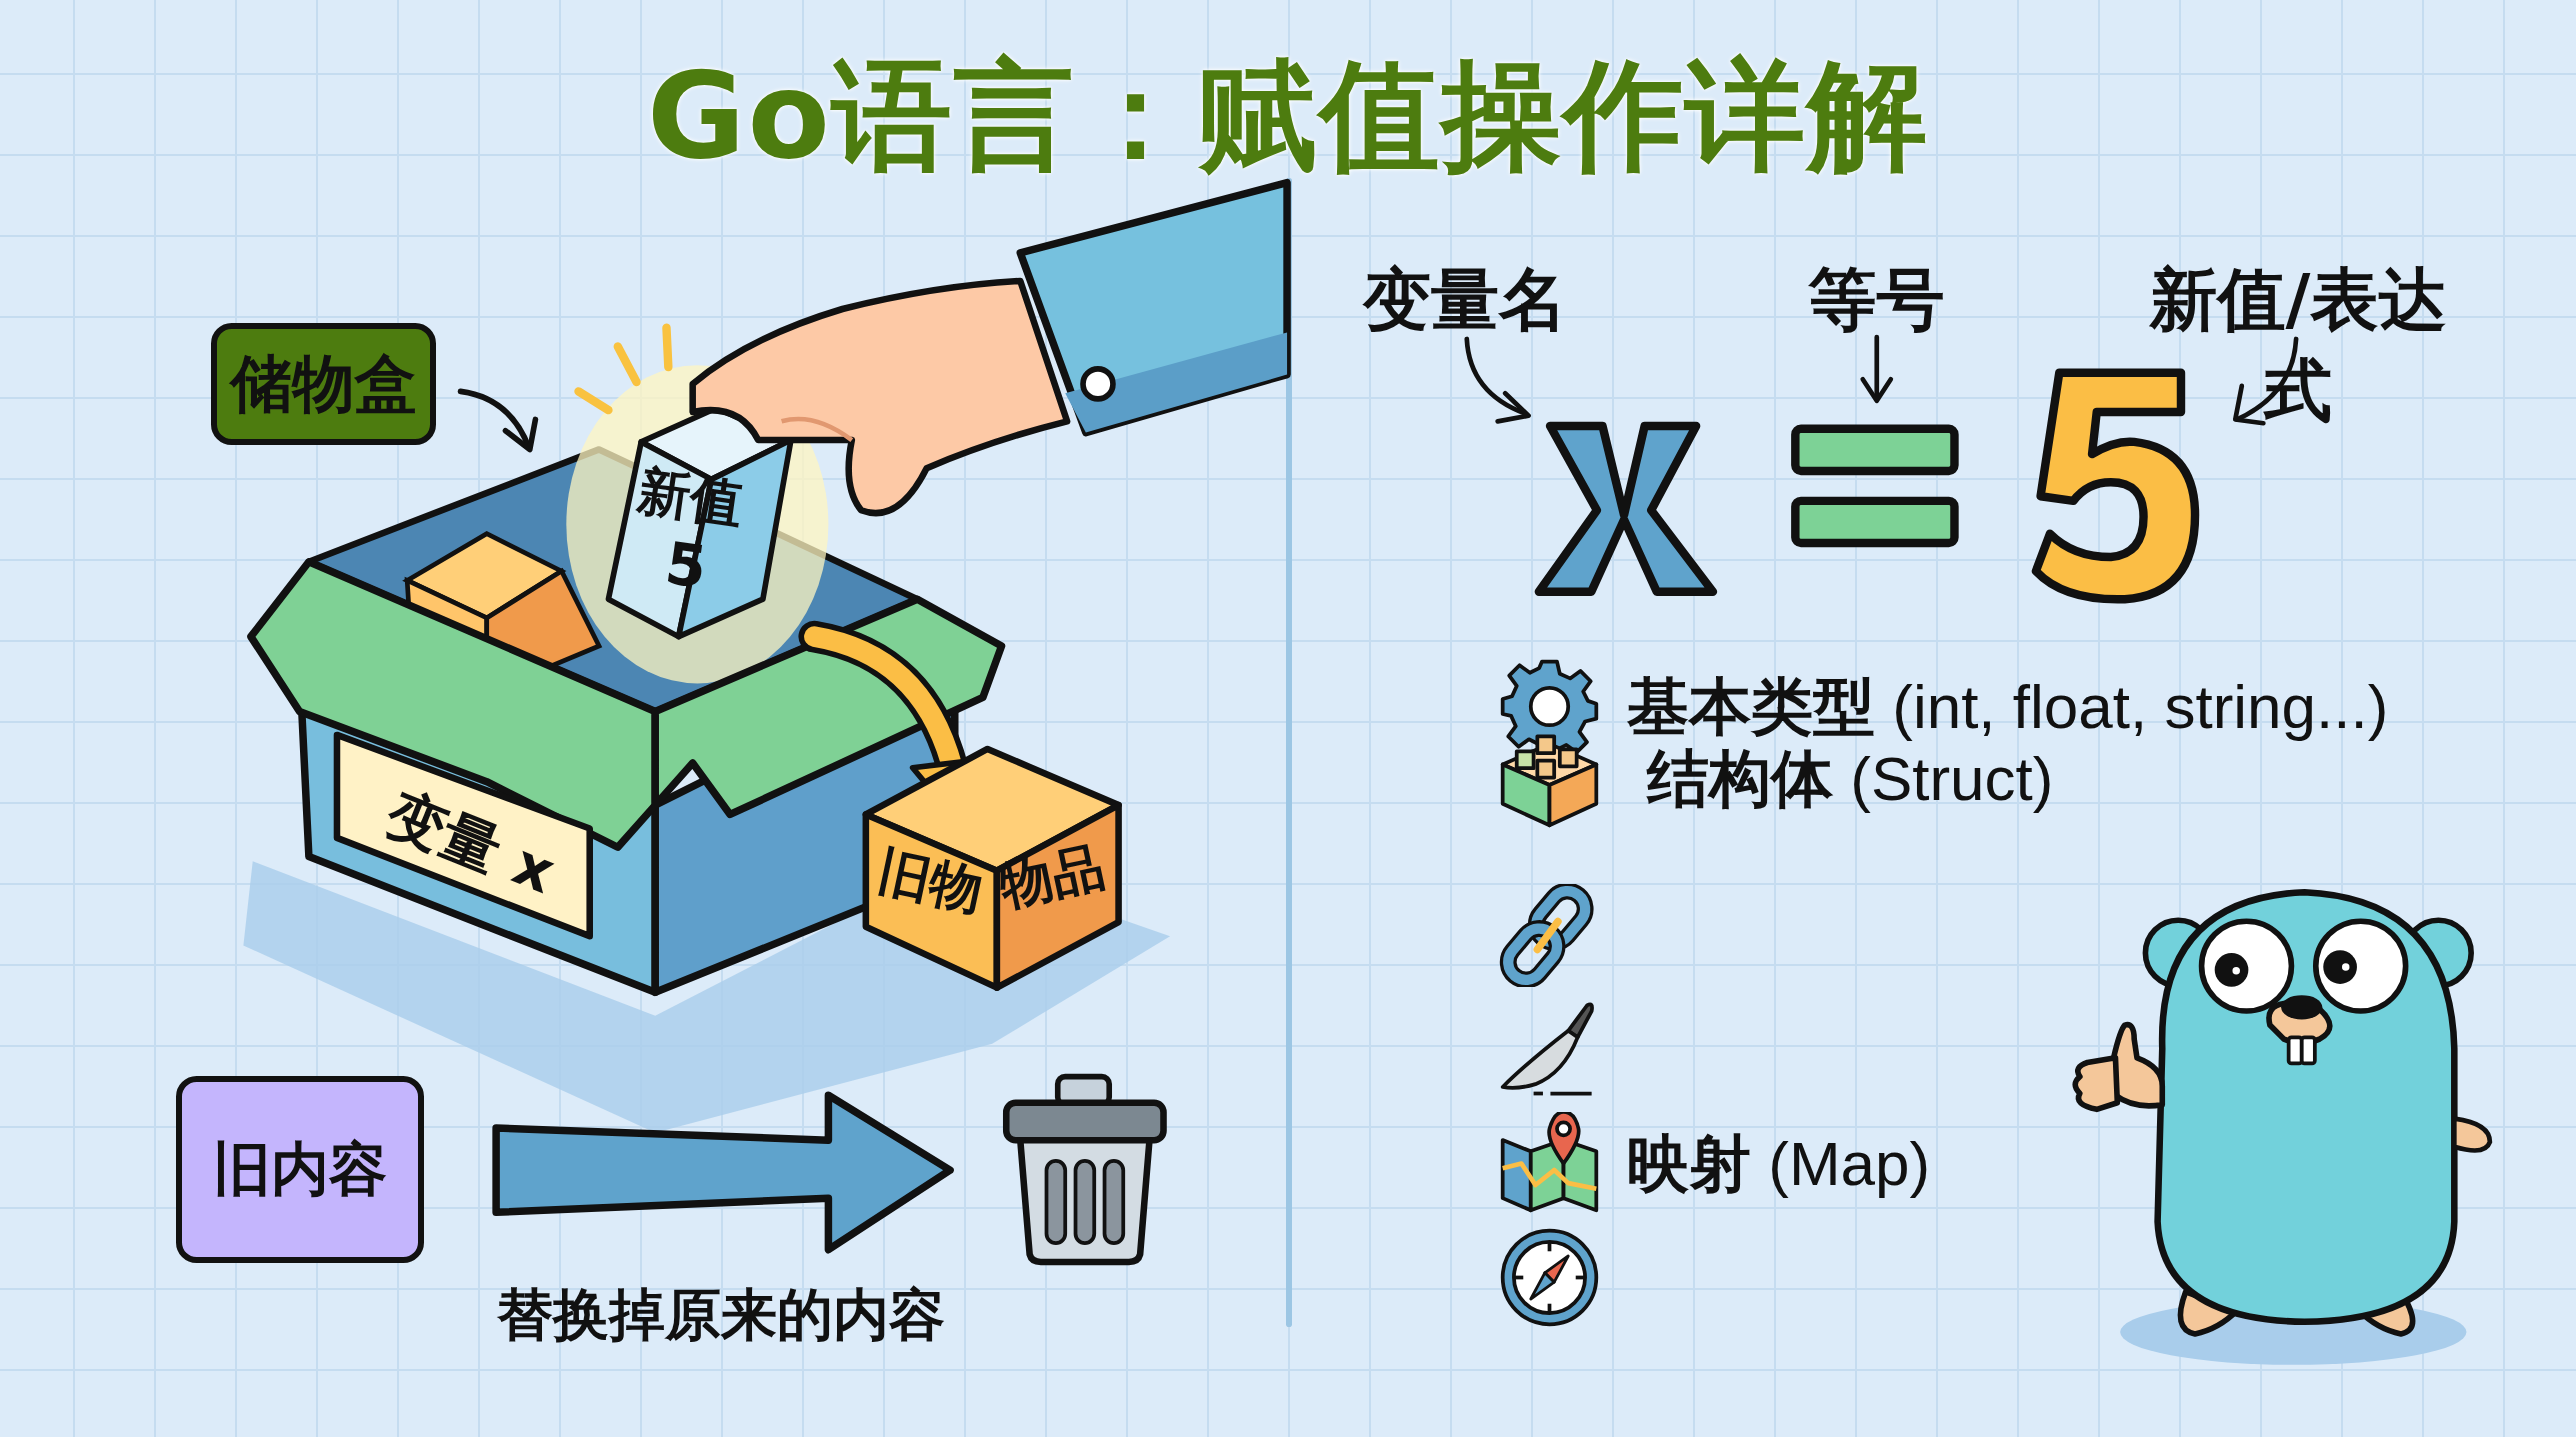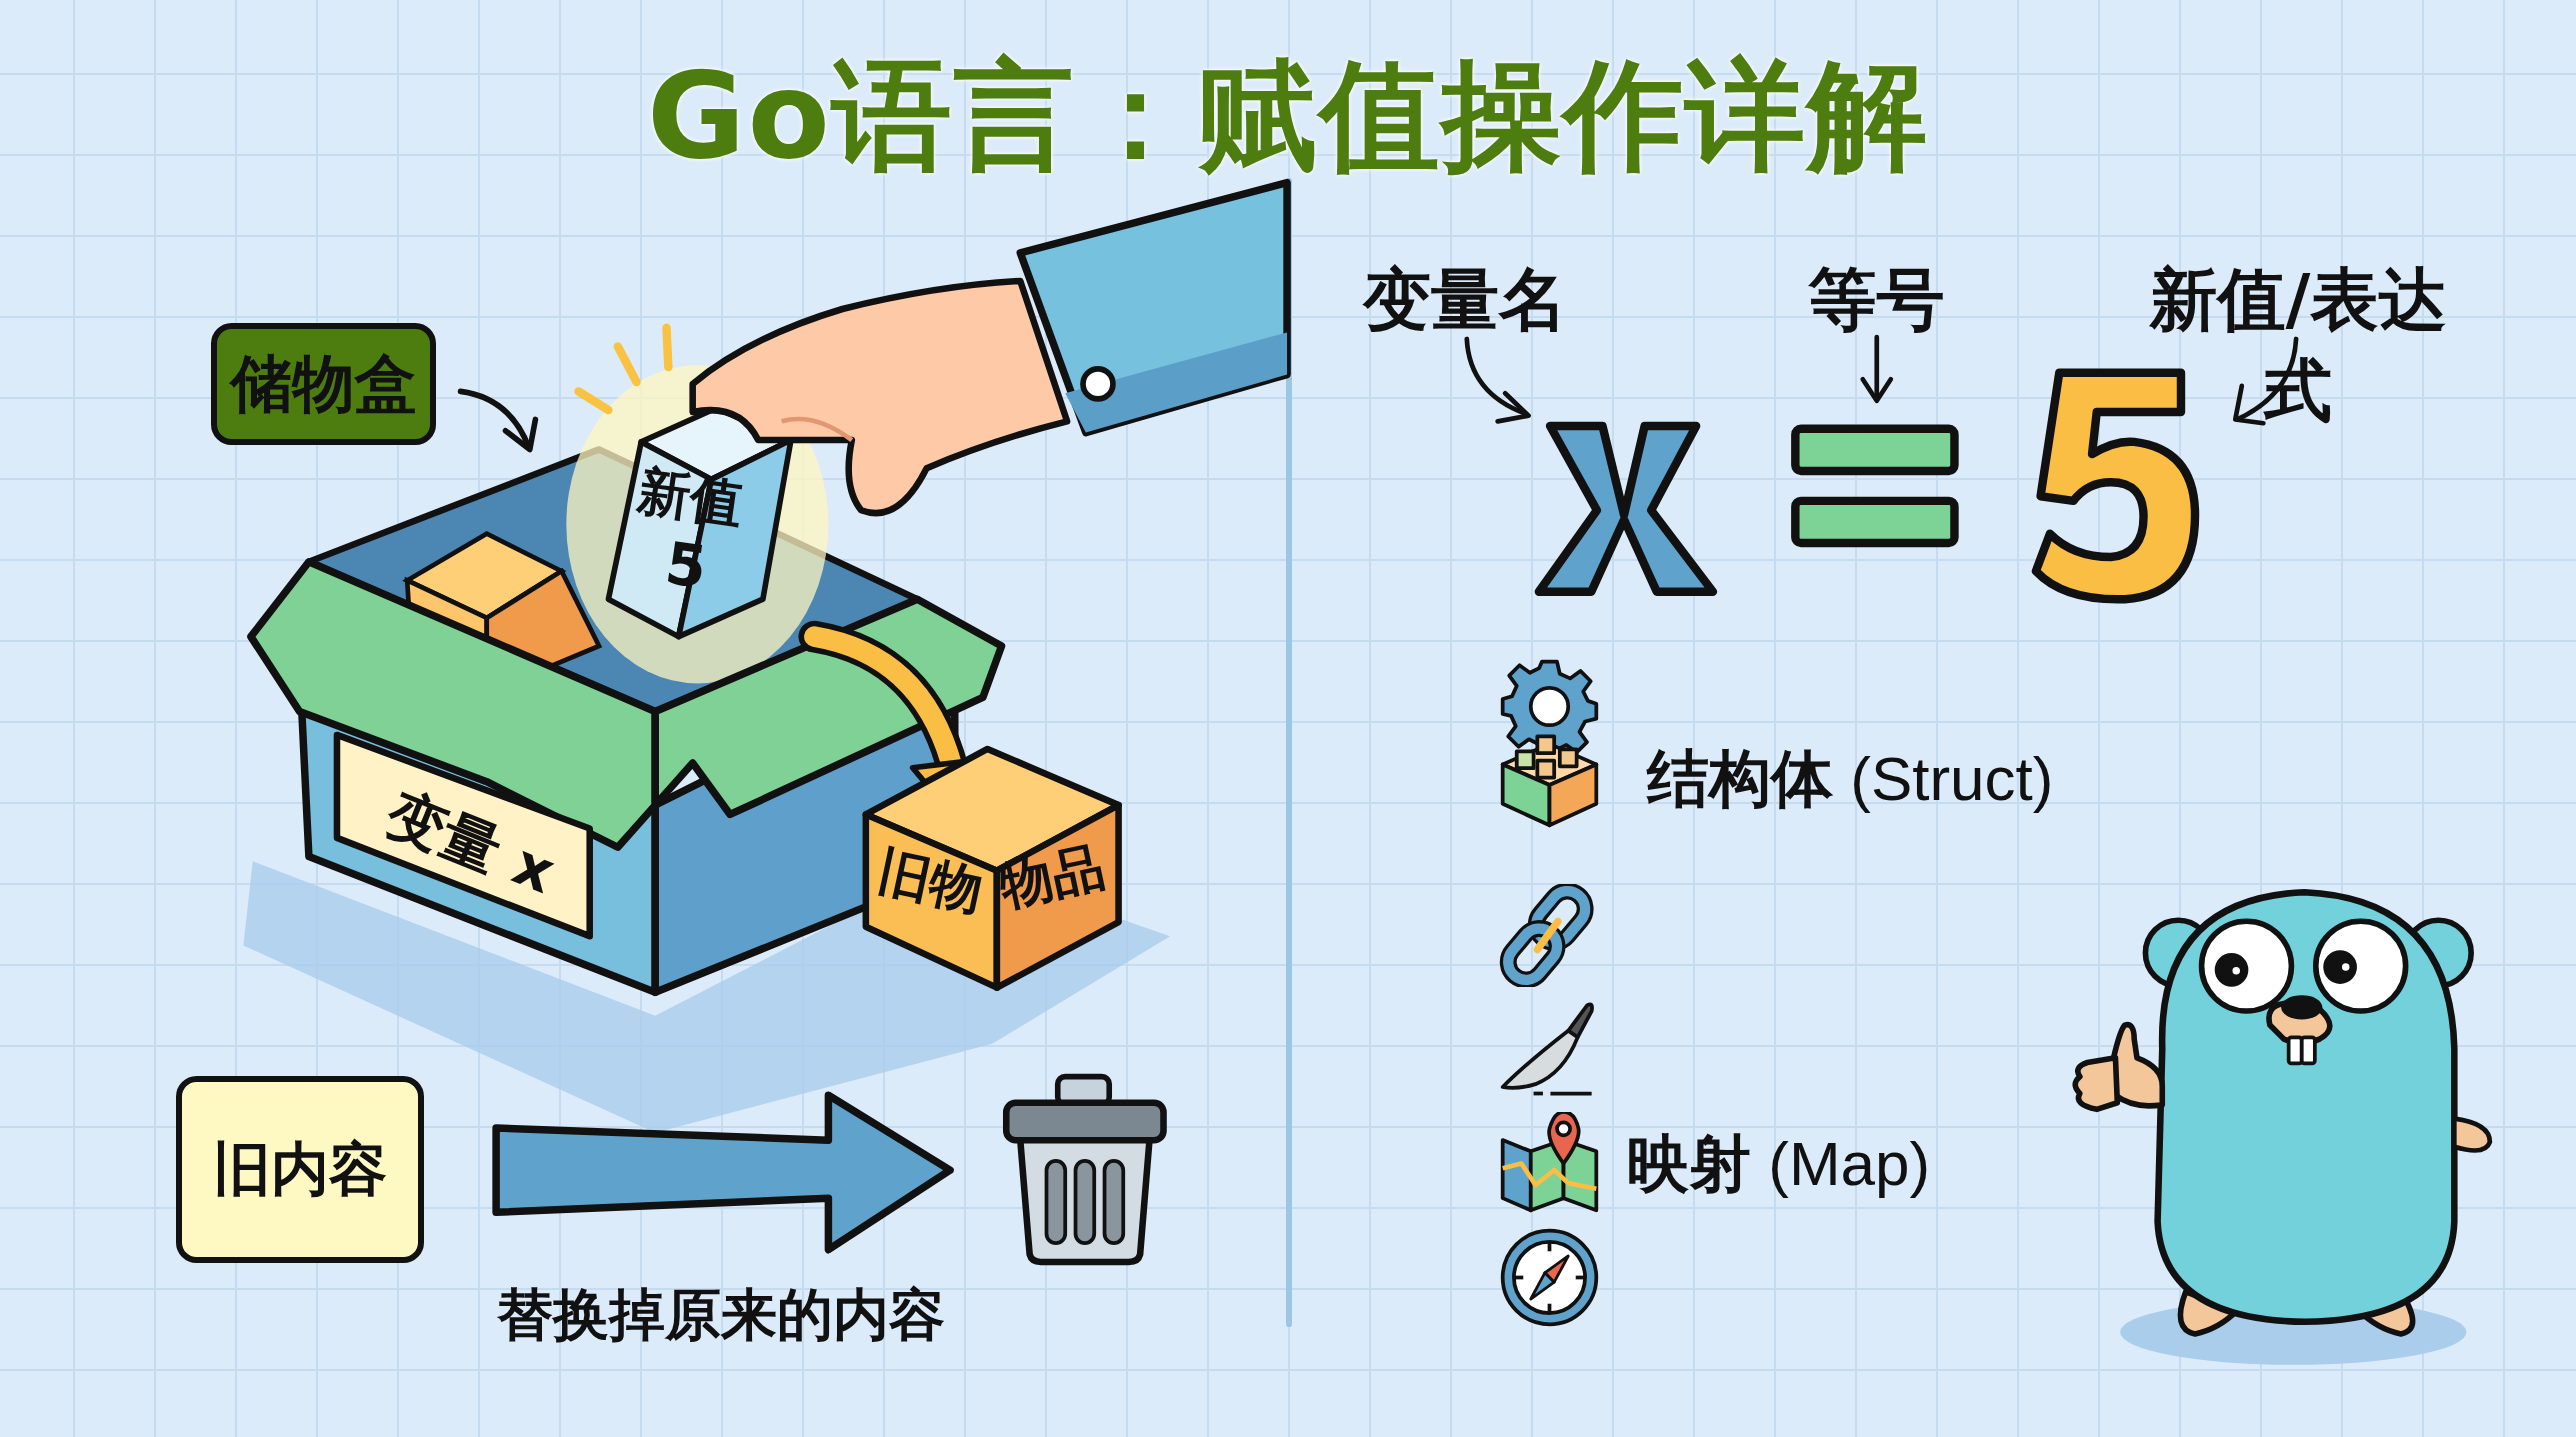--- a/index.html
+++ b/index.html
@@ -27,21 +27,21 @@
   }
   .svg-layer { position: absolute; left: 0; top: 0; }
   .label-box {
     left: 211px; top: 323px; width: 225px; height: 122px;
     background: #4d7c0f; border: 6.6px solid #111; border-radius: 20.6px;
     box-sizing: border-box; display: flex; align-items: center; justify-content: center;
     font-size: 62px; font-weight: bold;
   }
   .old-box {
     left: 176px; top: 1076px; width: 248px; height: 187px;
-    background: #fef9c3; border: 6.6px solid #111; border-radius: 20.6px;
+    background: #c4b5fd; border: 6.6px solid #111; border-radius: 20.6px;
     box-sizing: border-box; display: flex; align-items: center; justify-content: center;
     font-size: 58px; font-weight: bold;
   }
   .caption {
     left: 412px; top: 1278px; width: 618px; text-align: center;
     font-size: 56px; font-weight: bold;
   }
   .term {
     font-size: 68px; font-weight: bold; text-align: center;
   }
@@ -166,20 +166,24 @@
   </g>
 </svg>
 
 <div class="legend-row" style="top:655px;">
   <svg class="legend-icon" viewBox="0 0 110 110">
     <g transform="translate(55 55)" stroke="#111" stroke-width="4" stroke-linejoin="round">
       <path d="M-8,-48 L8,-48 L11,-35 L22,-30 L33,-38 L44,-27 L36,-16 L41,-6 L50,-3 L50,13 L38,16 L32,27 L40,38 L29,49 L18,41 L8,46 L6,50 L-10,50 L-12,40 L-22,35 L-33,43 L-44,32 L-36,21 L-41,10 L-50,8 L-50,-8 L-40,-11 L-35,-22 L-43,-33 L-32,-44 L-21,-36 L-11,-41 Z" fill="#5FA3CC"></path>
       <circle cx="0" cy="0" r="20" fill="#fff"></circle>
     </g>
   </svg>
+  <div class="legend-text">
+    <span class="zh">基本类型</span>
+    <span class="en">(int, float, string...)</span>
+  </div>
 </div>
 
 <div class="legend-row" style="top:727px;gap:20px;">
   <svg class="legend-icon" viewBox="0 0 110 110">
     <g stroke="#111" stroke-width="4" stroke-linejoin="round">
       <polygon points="5,40 55,18 105,40 55,62" fill="#FFD9A8"></polygon>
       <polygon points="5,40 55,62 55,105 5,82" fill="#7DD296"></polygon>
       <polygon points="55,62 105,40 105,82 55,105" fill="#F4A857"></polygon>
       <rect x="42" y="10" width="18" height="18" fill="#F4C88A"></rect>
       <rect x="20" y="26" width="18" height="18" fill="#C8E3A8"></rect>

